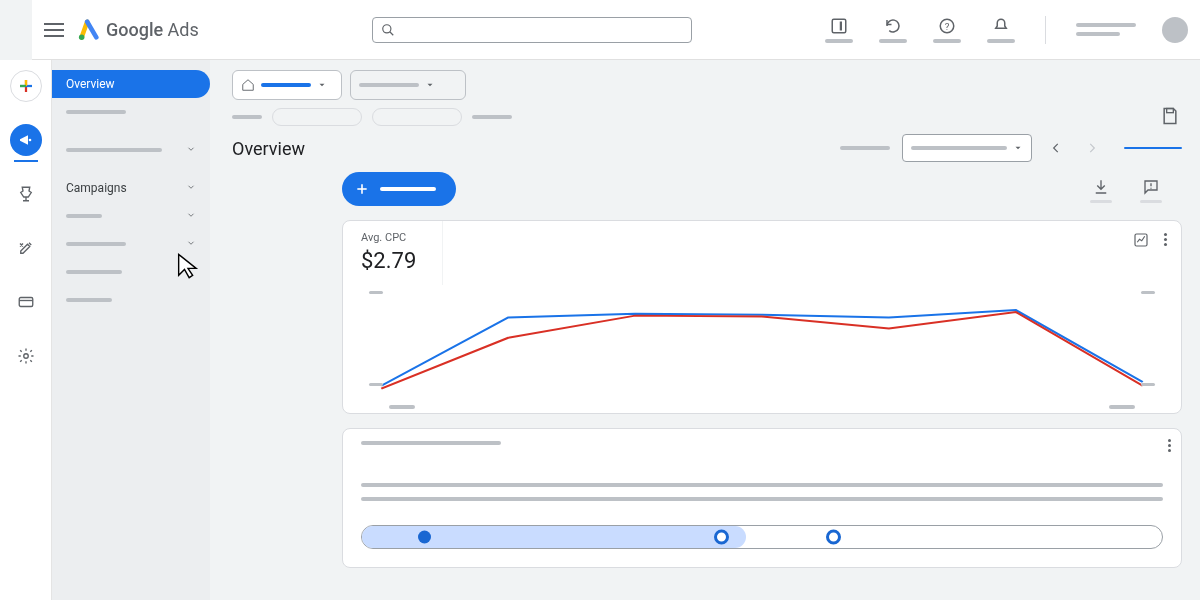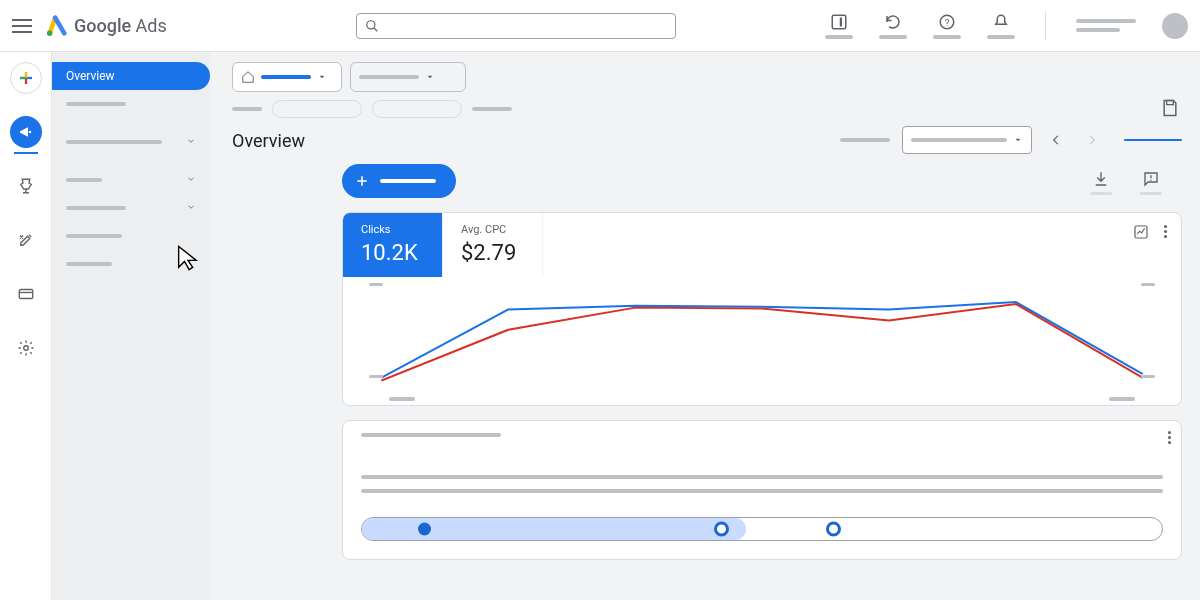--- a/index.html
+++ b/index.html
@@ -1,18 +1,18 @@
 <!DOCTYPE html>
 <html><head>
 <meta charset="utf-8">
 <style>
   * { box-sizing: border-box; margin: 0; padding: 0; font-family: Roboto, Arial, sans-serif; }
   html, body { width: 1200px; height: 600px; overflow: hidden; background: #f1f3f4; }
   
-  .header { height: 52px; background: #fff; display: flex; align-items: center; padding: 0 12px; gap: 14px; border-bottom: 1px solid #e0e0e0; }
+  .header { height: 60px; background: #fff; display: flex; align-items: center; padding: 0 12px; gap: 14px; border-bottom: 1px solid #e0e0e0; margin-left: 32px; }
   .hamburger { width: 20px; height: 20px; display: flex; flex-direction: column; justify-content: center; gap: 4px; cursor: pointer; }
   .hamburger span { height: 2px; background: #5f6368; }
   .logo { display: flex; align-items: center; gap: 6px; }
   .logo-mark { width: 22px; height: 22px; }
   .logo-text { font-size: 18px; color: #5f6368; }
   .logo-text b { font-weight: 500; color: #5f6368; }
   .search-wrap { margin-left: auto; margin-right: auto; }
   .search { width: 320px; height: 26px; border: 1px solid #9aa0a6; border-radius: 4px; display: flex; align-items: center; padding: 0 8px; position: relative; left: 20px;}
   .search svg { flex: none; }
   .header-icons { display: flex; align-items: center; gap: 26px; margin-left: 0; }
@@ -205,20 +205,26 @@
       </div>
     <div style="height:10px"></div>
     <div class="side-item">
         <div class="side-ph" style="width:96px"></div>
         <span class="chev"><svg width="10" height="10" viewBox="0 0 24 24">
             <path d="M6 9l6 6 6-6" stroke="#5f6368" stroke-width="2" fill="none"></path>
           </svg></span>
       </div>
     <div style="height:10px"></div>
     <div class="side-item">
+      <span>Campaigns</span>
+      <span class="chev"><svg width="10" height="10" viewBox="0 0 24 24">
+            <path d="M6 9l6 6 6-6" stroke="#5f6368" stroke-width="2" fill="none"></path>
+          </svg></span>
+    </div>
+    <div class="side-item">
         <div class="side-ph" style="width:36px"></div>
         <span class="chev"><svg width="10" height="10" viewBox="0 0 24 24">
             <path d="M6 9l6 6 6-6" stroke="#5f6368" stroke-width="2" fill="none"></path>
           </svg></span>
       </div>
     <div class="side-item">
         <div class="side-ph" style="width:60px"></div>
         <span class="chev"><svg width="10" height="10" viewBox="0 0 24 24">
             <path d="M6 9l6 6 6-6" stroke="#5f6368" stroke-width="2" fill="none"></path>
           </svg></span>
@@ -308,24 +314,20 @@
               <line x1="12" y1="7" x2="12" y2="11" stroke="#5f6368" stroke-width="1.8"></line>
               <circle cx="12" cy="13.5" r="0.9" fill="#5f6368"></circle>
             </svg>
             <div class="ph"></div>
           </div>
       </div>
 
       
       <div class="card">
         <div class="metrics">
-          <div class="metric blue">
-            <div class="m-label">Clicks</div>
-            <div class="m-val">10.2K</div>
-          </div>
           <div class="metric plain">
             <div class="m-label">Avg. CPC</div>
             <div class="m-val">$2.79</div>
           </div>
           <div class="card-icons">
             <svg width="18" height="18" viewBox="0 0 24 24">
                 <rect x="4" y="4" width="16" height="16" rx="2" stroke="#5f6368" stroke-width="1.6" fill="none"></rect>
                 <path d="M7 15l3-4 3 2 4-6" stroke="#5f6368" stroke-width="1.6" fill="none"></path>
               </svg>
             <div class="kebab" style="position:static">

